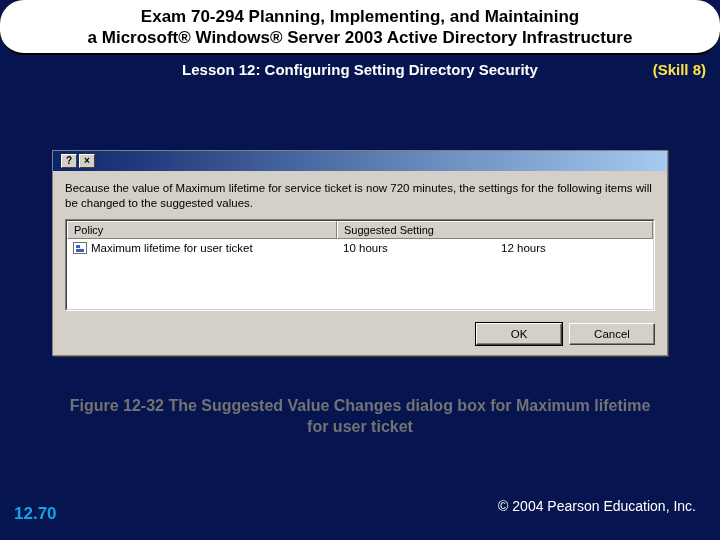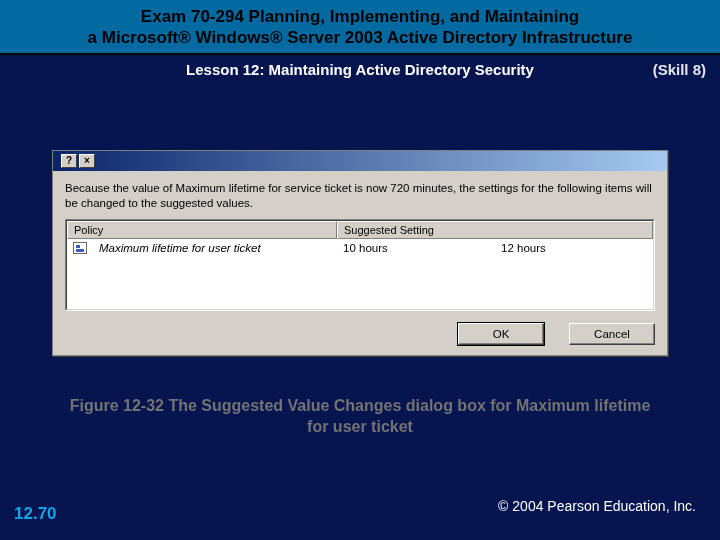--- a/index.html
+++ b/index.html
@@ -7,45 +7,46 @@
   body {
     width: 720px;
     height: 540px;
     background: #06154f;
     font-family: Arial, Helvetica, sans-serif;
     color: #000;
     position: relative;
     overflow: hidden;
   }
   .header-band {
-    background: #0369a1;
+    background: #ffffff;
     padding: 6px 10px 4px 10px;
     text-align: center;
     font-weight: bold;
     font-size: 17px;
     line-height: 1.25;
     border-bottom: 2px solid #000;
+    border-radius: 24px;
   }
   .lesson-bar {
     position: relative;
     padding: 6px 10px;
   }
   .lesson-text {
     text-align: center;
     font-weight: bold;
     font-size: 15px;
     color: #fff;
   }
   .skill-text {
     position: absolute;
     right: 14px;
     top: 6px;
     font-weight: bold;
     font-size: 15px;
-    color: #e5e5e5;
+    color: #fde047;
   }
   .dialog-wrap {
     position: absolute;
     left: 52px; top: 150px;
     width: 616px;
   }
   .dialog {
     border: 1px solid #808080;
     background: #d4d0c8;
     box-shadow: 1px 1px 0 #404040;
@@ -110,41 +111,41 @@
   .col-policy { width: 270px; }
   .col-setting { width: 158px; }
   .col-suggested { flex: 1; }
   .list-row {
     display: flex;
     font-size: 11.5px;
     font-family: Tahoma, Arial, sans-serif;
     padding: 2px 0;
   }
   .list-row .cell { padding: 1px 6px; }
-  .cell-policy { width: 270px; display: flex; align-items: center; gap: 12px; font-style: italic; }
+  .cell-policy { width: 270px; display: flex; align-items: center; gap: 4px; }
   .cell-setting { width: 158px; }
   .cell-suggested { flex: 1; }
   .policy-icon {
     width: 14px; height: 12px;
     border: 1px solid #6a6a6a;
     background: #fff;
     position: relative;
     flex-shrink: 0;
   }
   .policy-icon::before, .policy-icon::after {
     content: "";
     position: absolute;
     background: #3a5fbf;
   }
   .policy-icon::before { left:2px; top:2px; width:4px; height:3px; }
   .policy-icon::after  { left:2px; top:6px; width:8px; height:3px; }
   .btn-row {
     display: flex;
     justify-content: flex-end;
-    gap: 25px;
+    gap: 7px;
     padding: 6px 12px 10px 12px;
   }
   .win-btn {
     width: 86px;
     height: 22px;
     background: #d4d0c8;
     border: 1px solid #fff;
     border-right-color: #404040;
     border-bottom-color: #404040;
     font-size: 11.5px;
@@ -185,21 +186,21 @@
 </style>
 </head>
 <body>
 
 <div class="header-band">
   <div>Exam 70-294 Planning, Implementing, and Maintaining</div>
   <div>a Microsoft® Windows® Server 2003 Active Directory Infrastructure</div>
 </div>
 
 <div class="lesson-bar">
-  <div class="lesson-text">Lesson 12: Maintaining Active Directory Security</div>
+  <div class="lesson-text">Lesson 12: Configuring Setting Directory Security</div>
   <div class="skill-text">(Skill 8)</div>
 </div>
 
 <div class="dialog-wrap">
   <div class="dialog">
     <div class="titlebar">
       <span class="tb-btn">?</span>
       <span class="tb-btn">×</span>
     </div>
     <div class="dlg-body">Because the value of Maximum lifetime for service ticket is now 720 minutes, the settings for the following items will be changed to the suggested values.</div>

